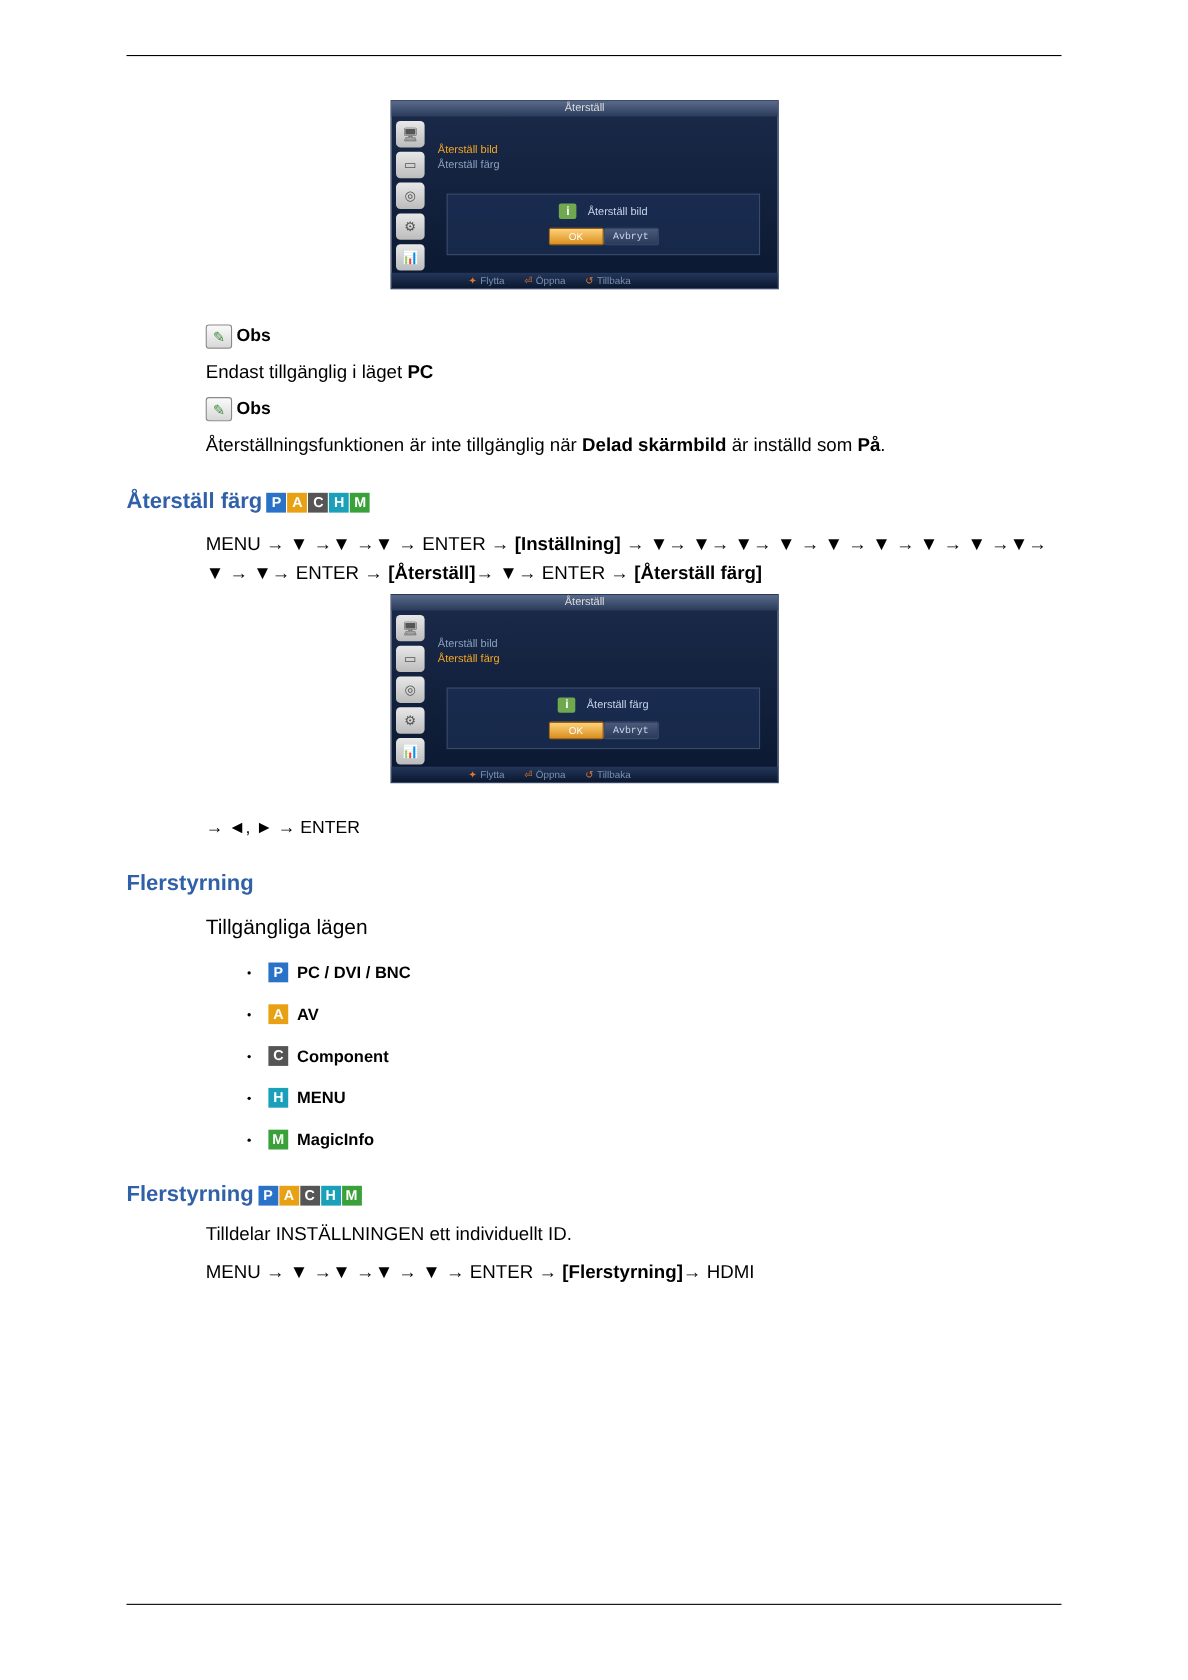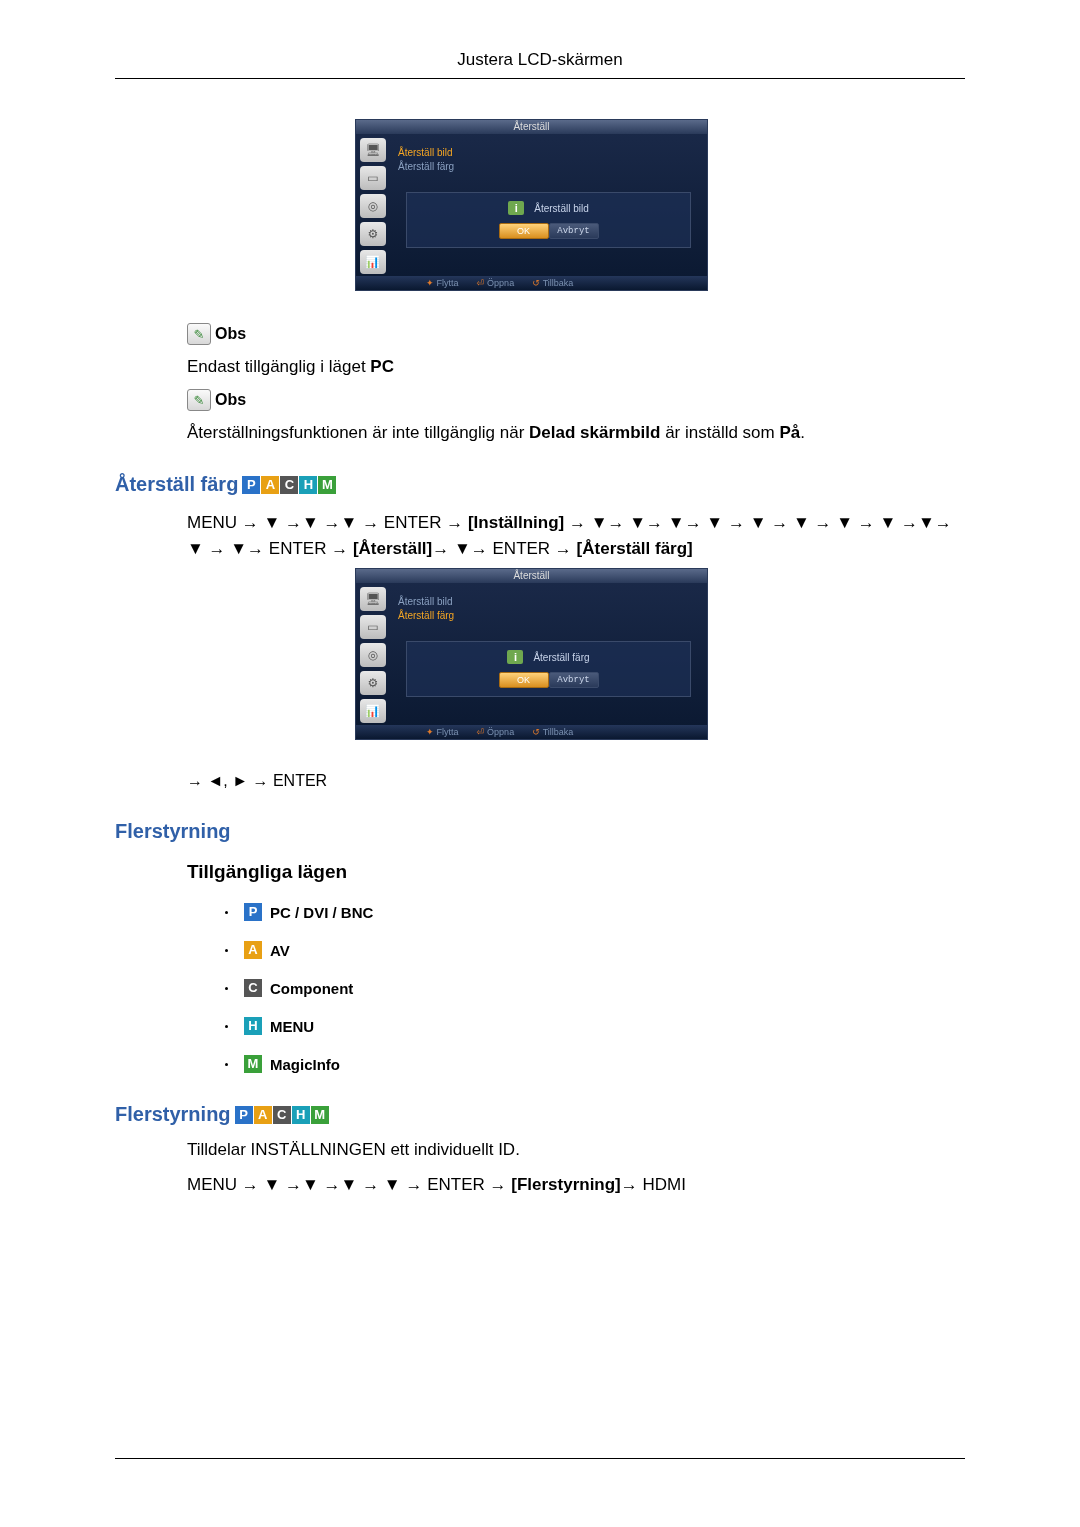--- a/index.html
+++ b/index.html
@@ -73,21 +73,21 @@
   background: linear-gradient(#e8e8e8, #bcbcbc);
   border-radius: 4px;
   display: flex;
   align-items: center;
   justify-content: center;
   font-size: 12px;
   color: #555;
 }
 .osd-content {
   flex: 1;
-  padding: 12px 8px;
+  padding: 24px 8px;
   position: relative;
 }
 .osd-item {
   font-size: 10px;
   line-height: 14px;
 }
 .osd-item.highlight { color: #f5a623; }
 .osd-item.dim { color: #8aa0c0; }
 .osd-dialog {
   margin: 18px 8px 0 8px;
@@ -180,21 +180,21 @@
   color: #3060a8;
   font-size: 20px;
   font-weight: bold;
   margin: 30px 0 14px 0;
   display: flex;
   align-items: center;
   gap: 4px;
 }
 .sub-heading {
   font-size: 19px;
-  font-weight: bold;
+  font-weight: normal;
   margin: 18px 0 12px 72px;
 }
 .mode-badges {
   display: inline-flex;
   gap: 1px;
   vertical-align: middle;
 }
 .mb {
   width: 18px;
   height: 18px;
@@ -235,21 +235,20 @@
   height: 3px;
   background: #000;
   border-radius: 50%;
   margin-right: 8px;
 }
 </style>
 </head>
 <body>
 
 <div class="page">
-  <div class="header-title">Justera LCD-skärmen</div>
   <hr class="header-rule">
 
   <div class="osd-container">
     <div class="osd">
       <div class="osd-titlebar">Återställ</div>
       <div class="osd-body">
         <div class="osd-icons">
           <div class="osd-icon">🖥</div>
           <div class="osd-icon">▭</div>
           <div class="osd-icon">◎</div>

